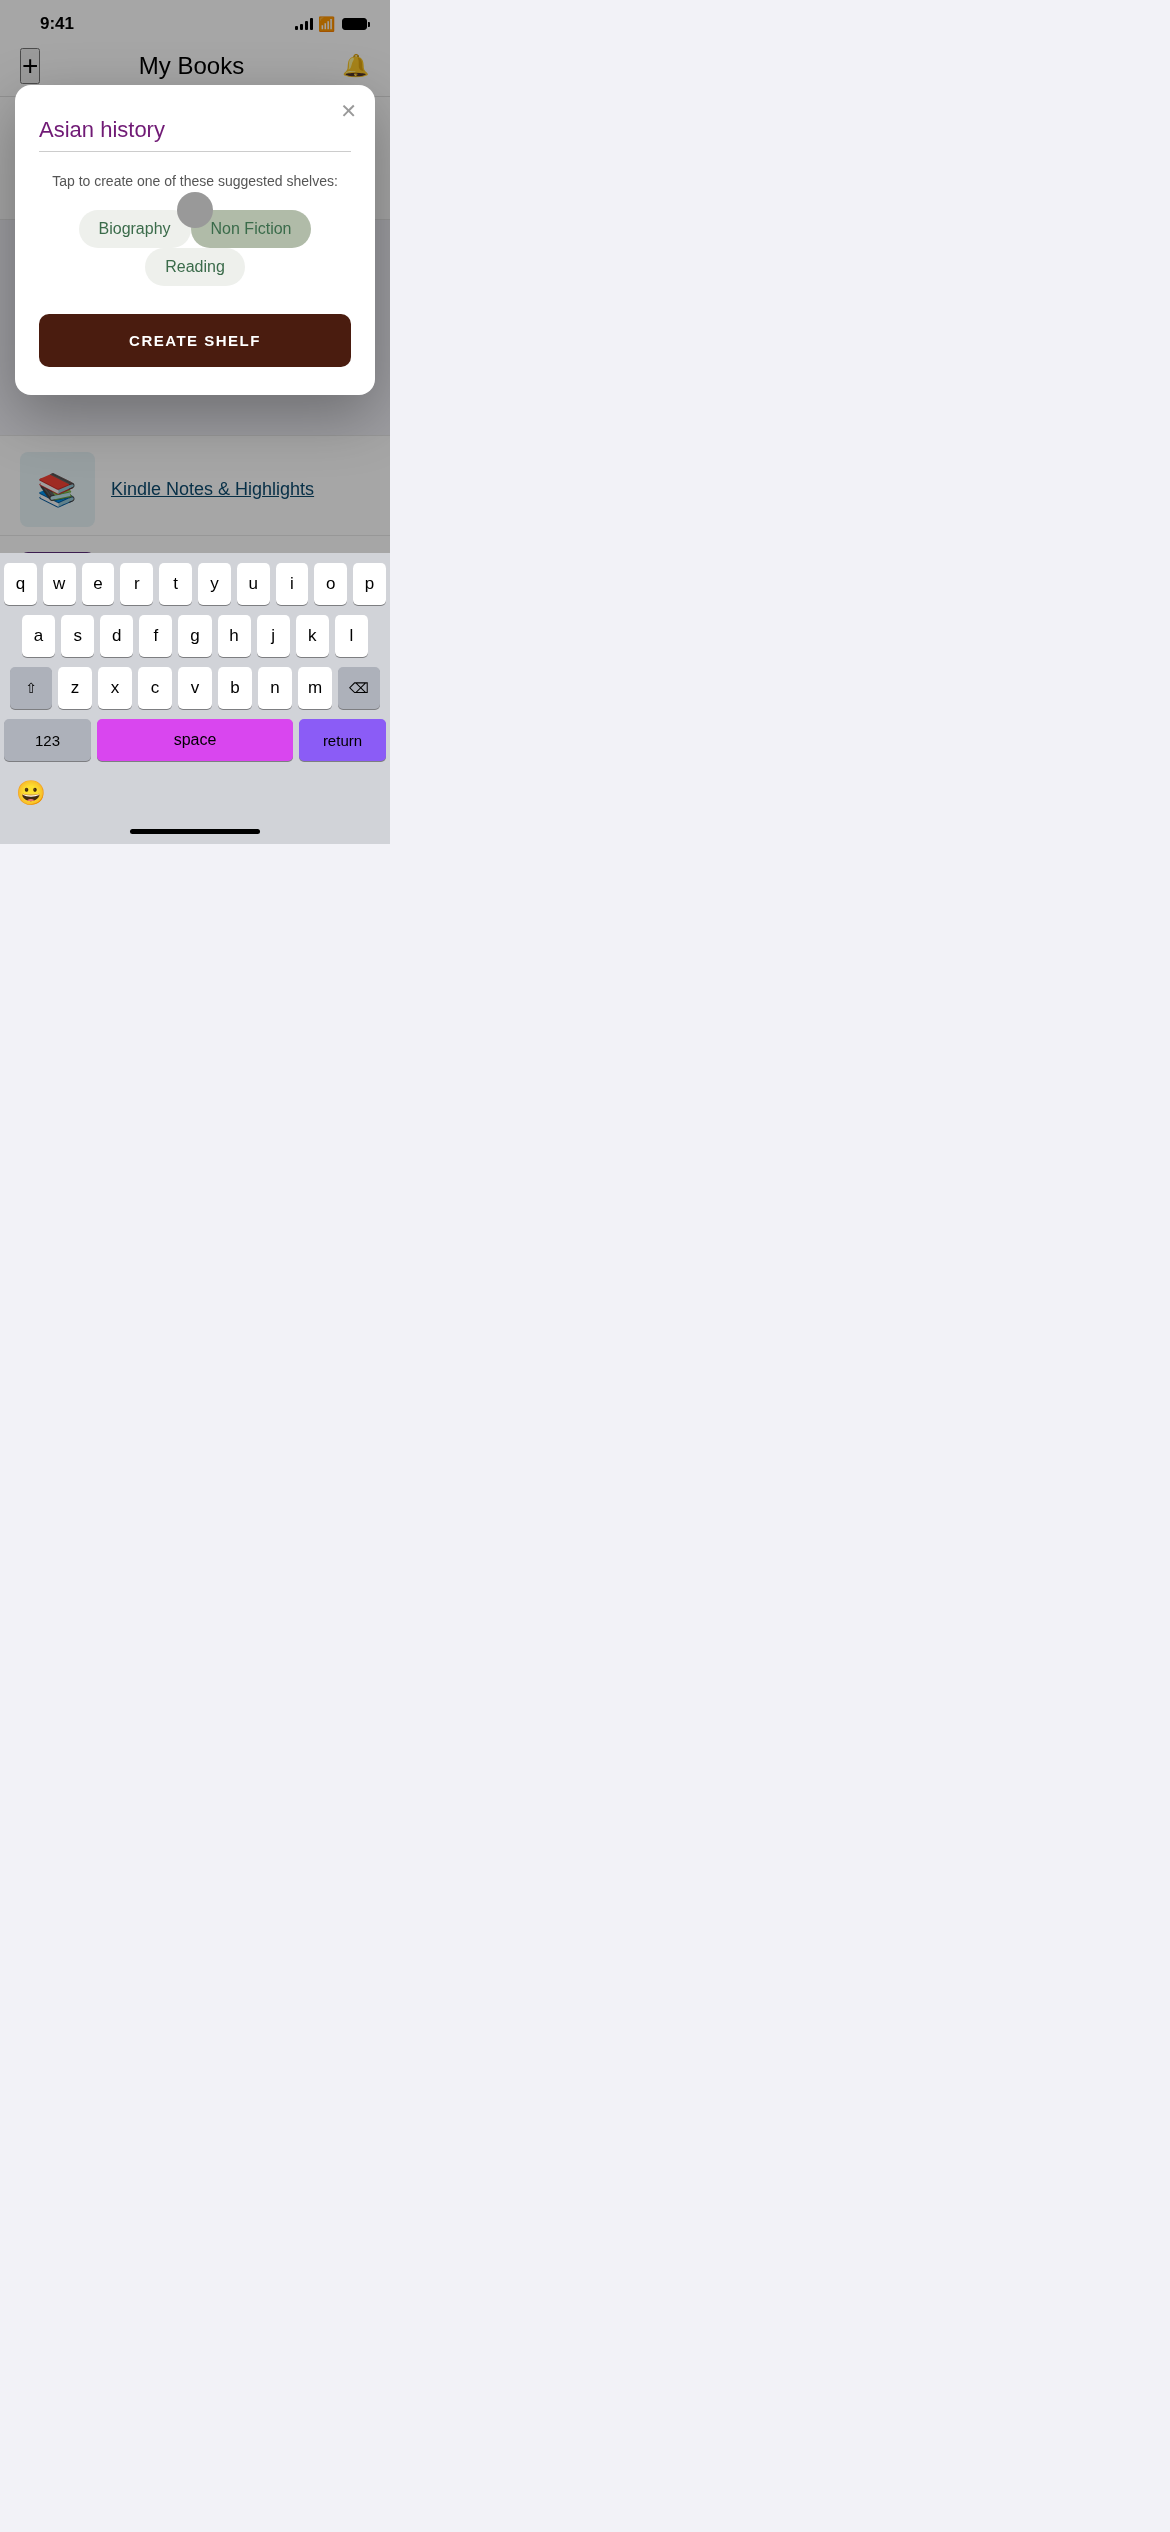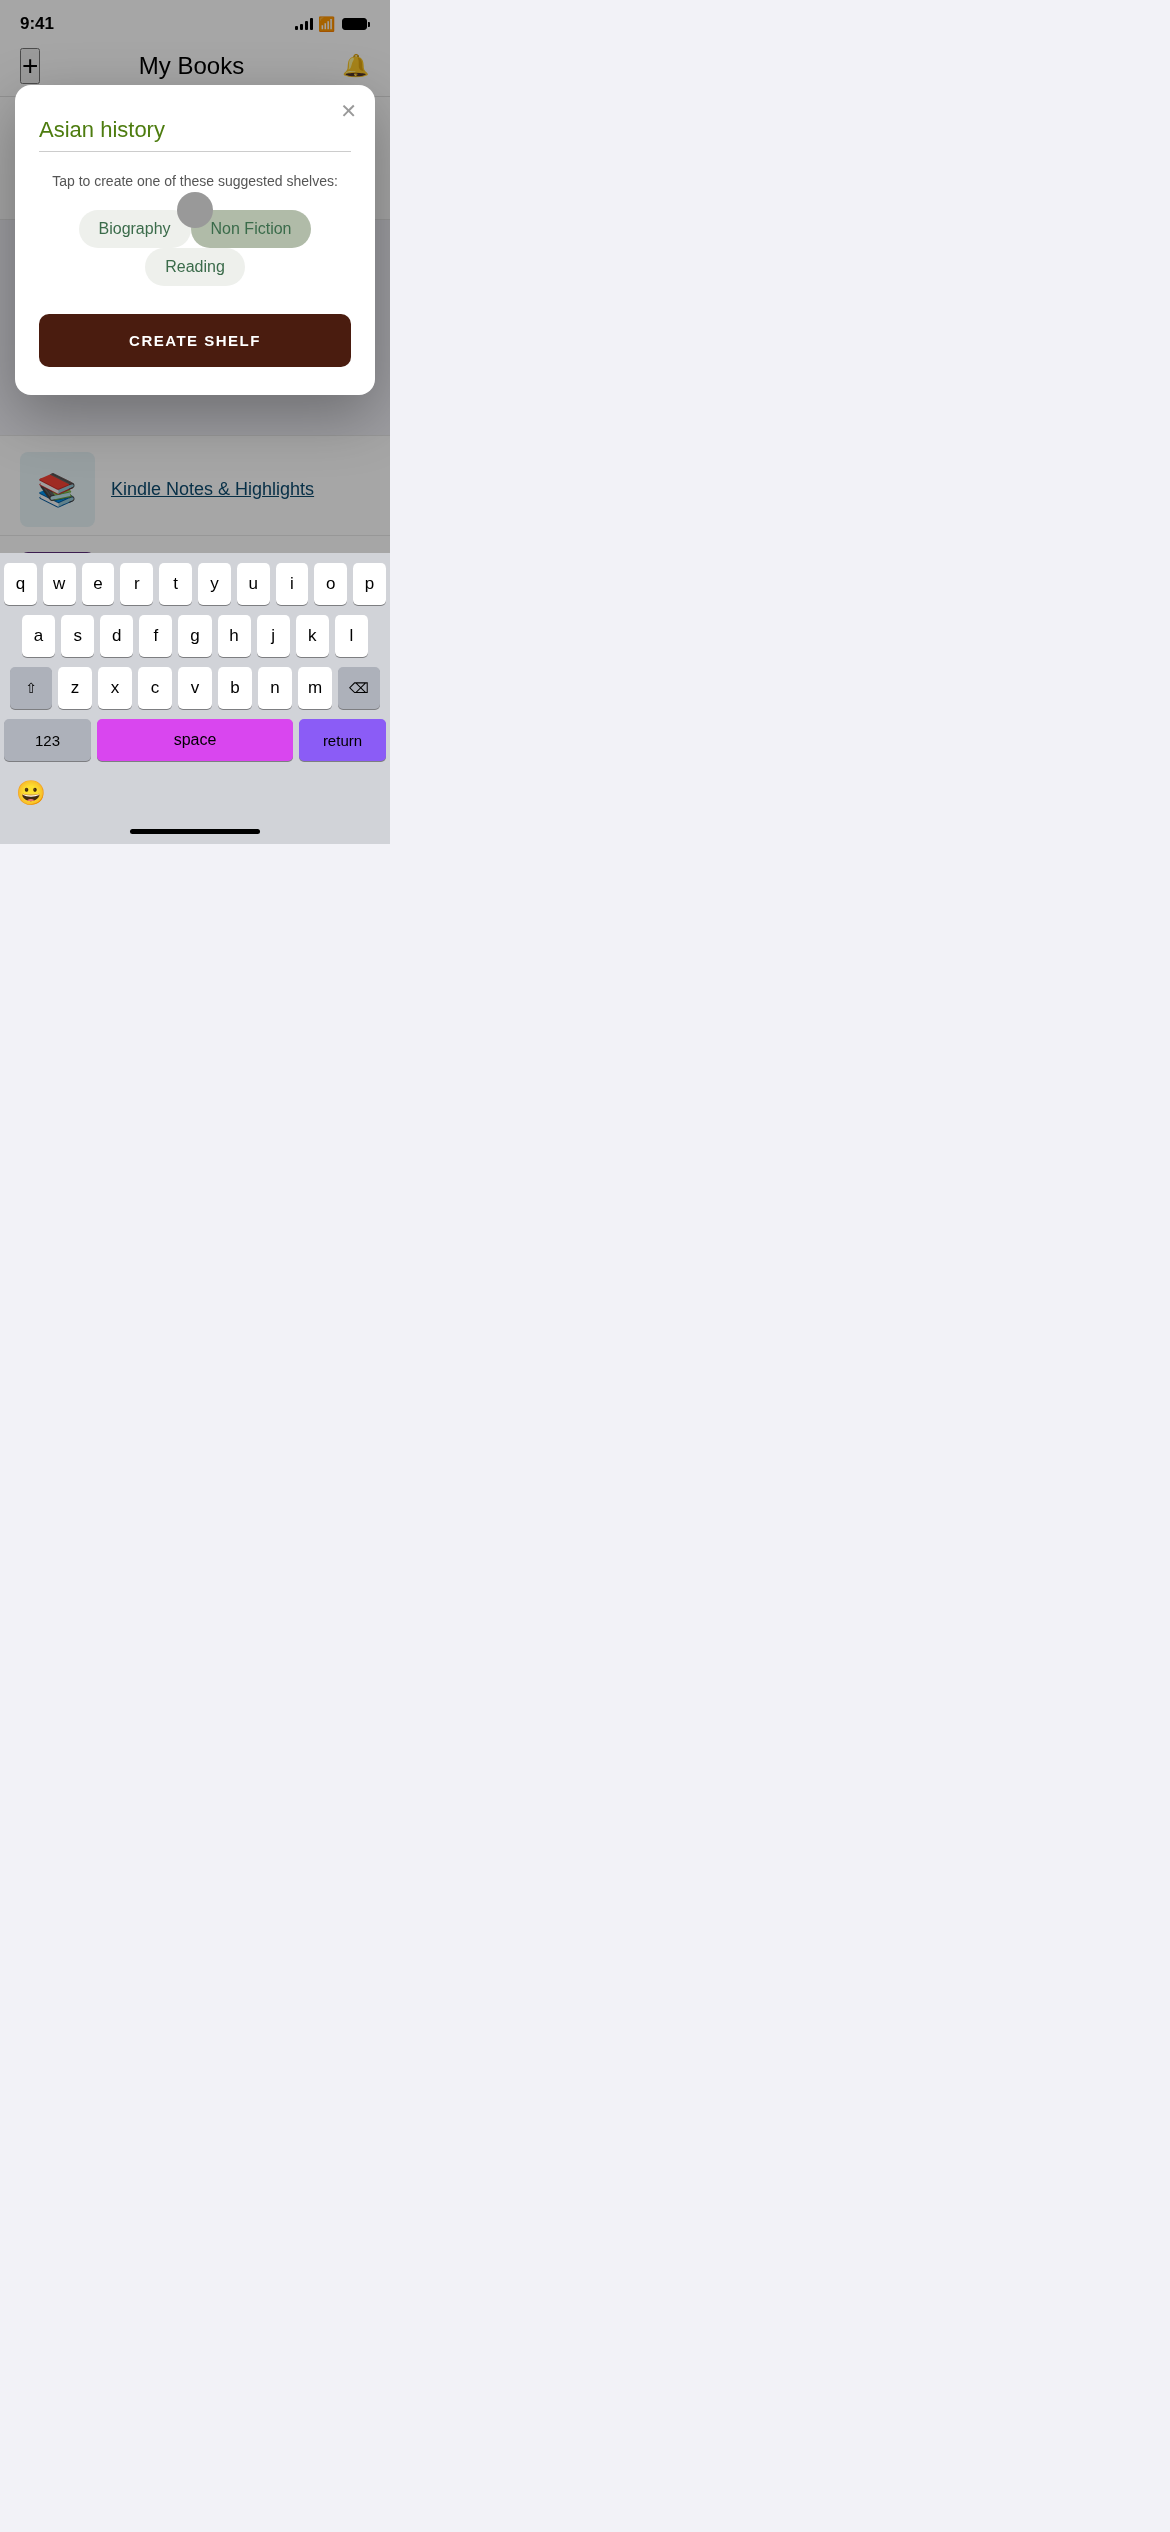--- a/index.html
+++ b/index.html
@@ -19,20 +19,21 @@
       display: flex;
       justify-content: space-between;
       align-items: center;
       padding: 14px 20px 6px;
       background: #fff;
     }
     .status-time {
       font-size: 17px;
       font-weight: 600;
       color: #000;
+      margin-left: 20px;
     }
     .status-icons {
       display: flex;
       align-items: center;
       gap: 6px;
     }
     .signal-bars {
       display: flex;
       align-items: flex-end;
       gap: 2px;
@@ -163,21 +164,21 @@
       border: none;
     }
     .modal-input-area {
       margin-top: 8px;
       margin-bottom: 20px;
     }
     .modal-input {
       width: 100%;
       font-size: 22px;
       font-weight: 400;
-      color: #4d7c0f;
+      color: #701a75;
       border: none;
       border-bottom: 1.5px solid #ccc;
       padding-bottom: 8px;
       outline: none;
       background: transparent;
       font-family: inherit;
     }
     .modal-suggestion-text {
       font-size: 14px;
       color: #555;

